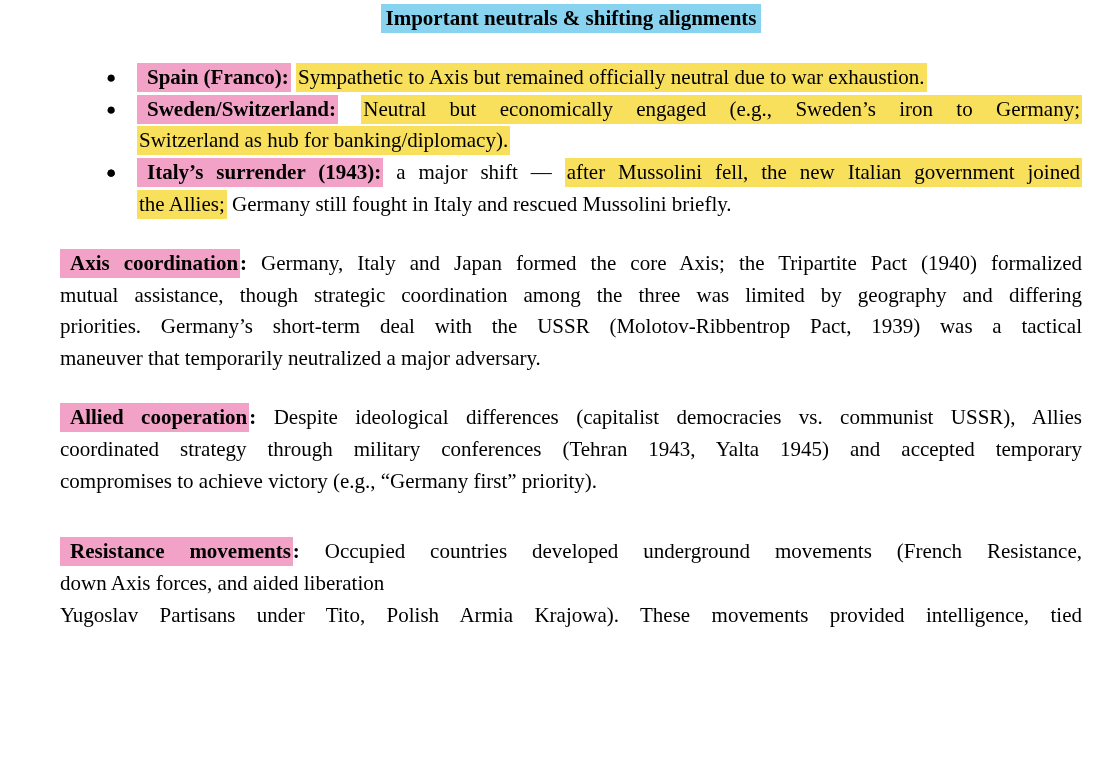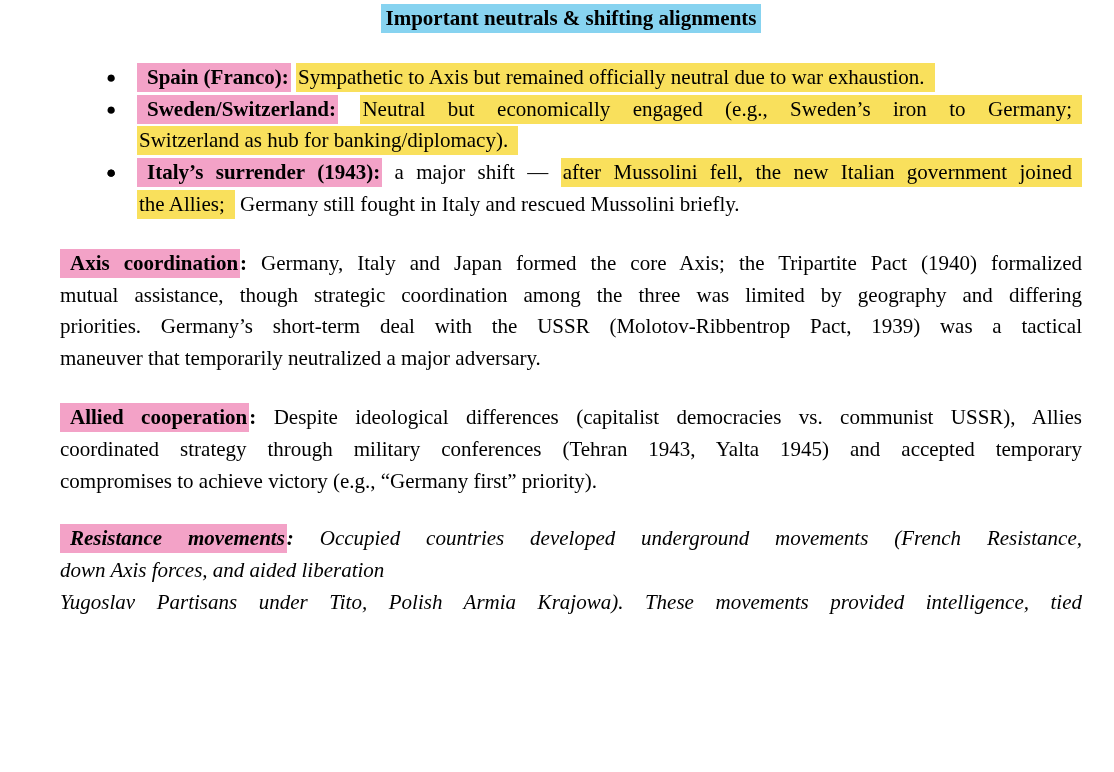--- a/index.html
+++ b/index.html
@@ -47,31 +47,31 @@
   .bullet .marker {
     position: absolute;
     left: 46px;
     top: 0;
     line-height: 31.8px;
     font-size: 17px;
   }
   .heading-2 { margin-top: 26px; }
   .para-1 { margin-top: 27px; }
   .para-2 { margin-top: 27px; }
-  .para-3 { margin-top: 26px; font-style: italic; }
+  .para-3 { margin-top: 39px; }
   
   .s-lead {
     font-weight: bold;
     background: var(--hl-pink);
     padding: 2px 2px 3px 10px;
   }
   .s-bold { font-weight: bold; }
   .s-yellow {
     background: var(--hl-yellow);
-    padding: 2px 10px 3px 2px;
+    padding: 2px 2px 3px 2px;
   }
   .s-plain { }
 </style>
 </head>
 <body>
 
 <div class="doc">
 
   <div class="heading heading-1">
     <span class="hl-cyan">Important neutrals &amp; shifting alignments</span>

